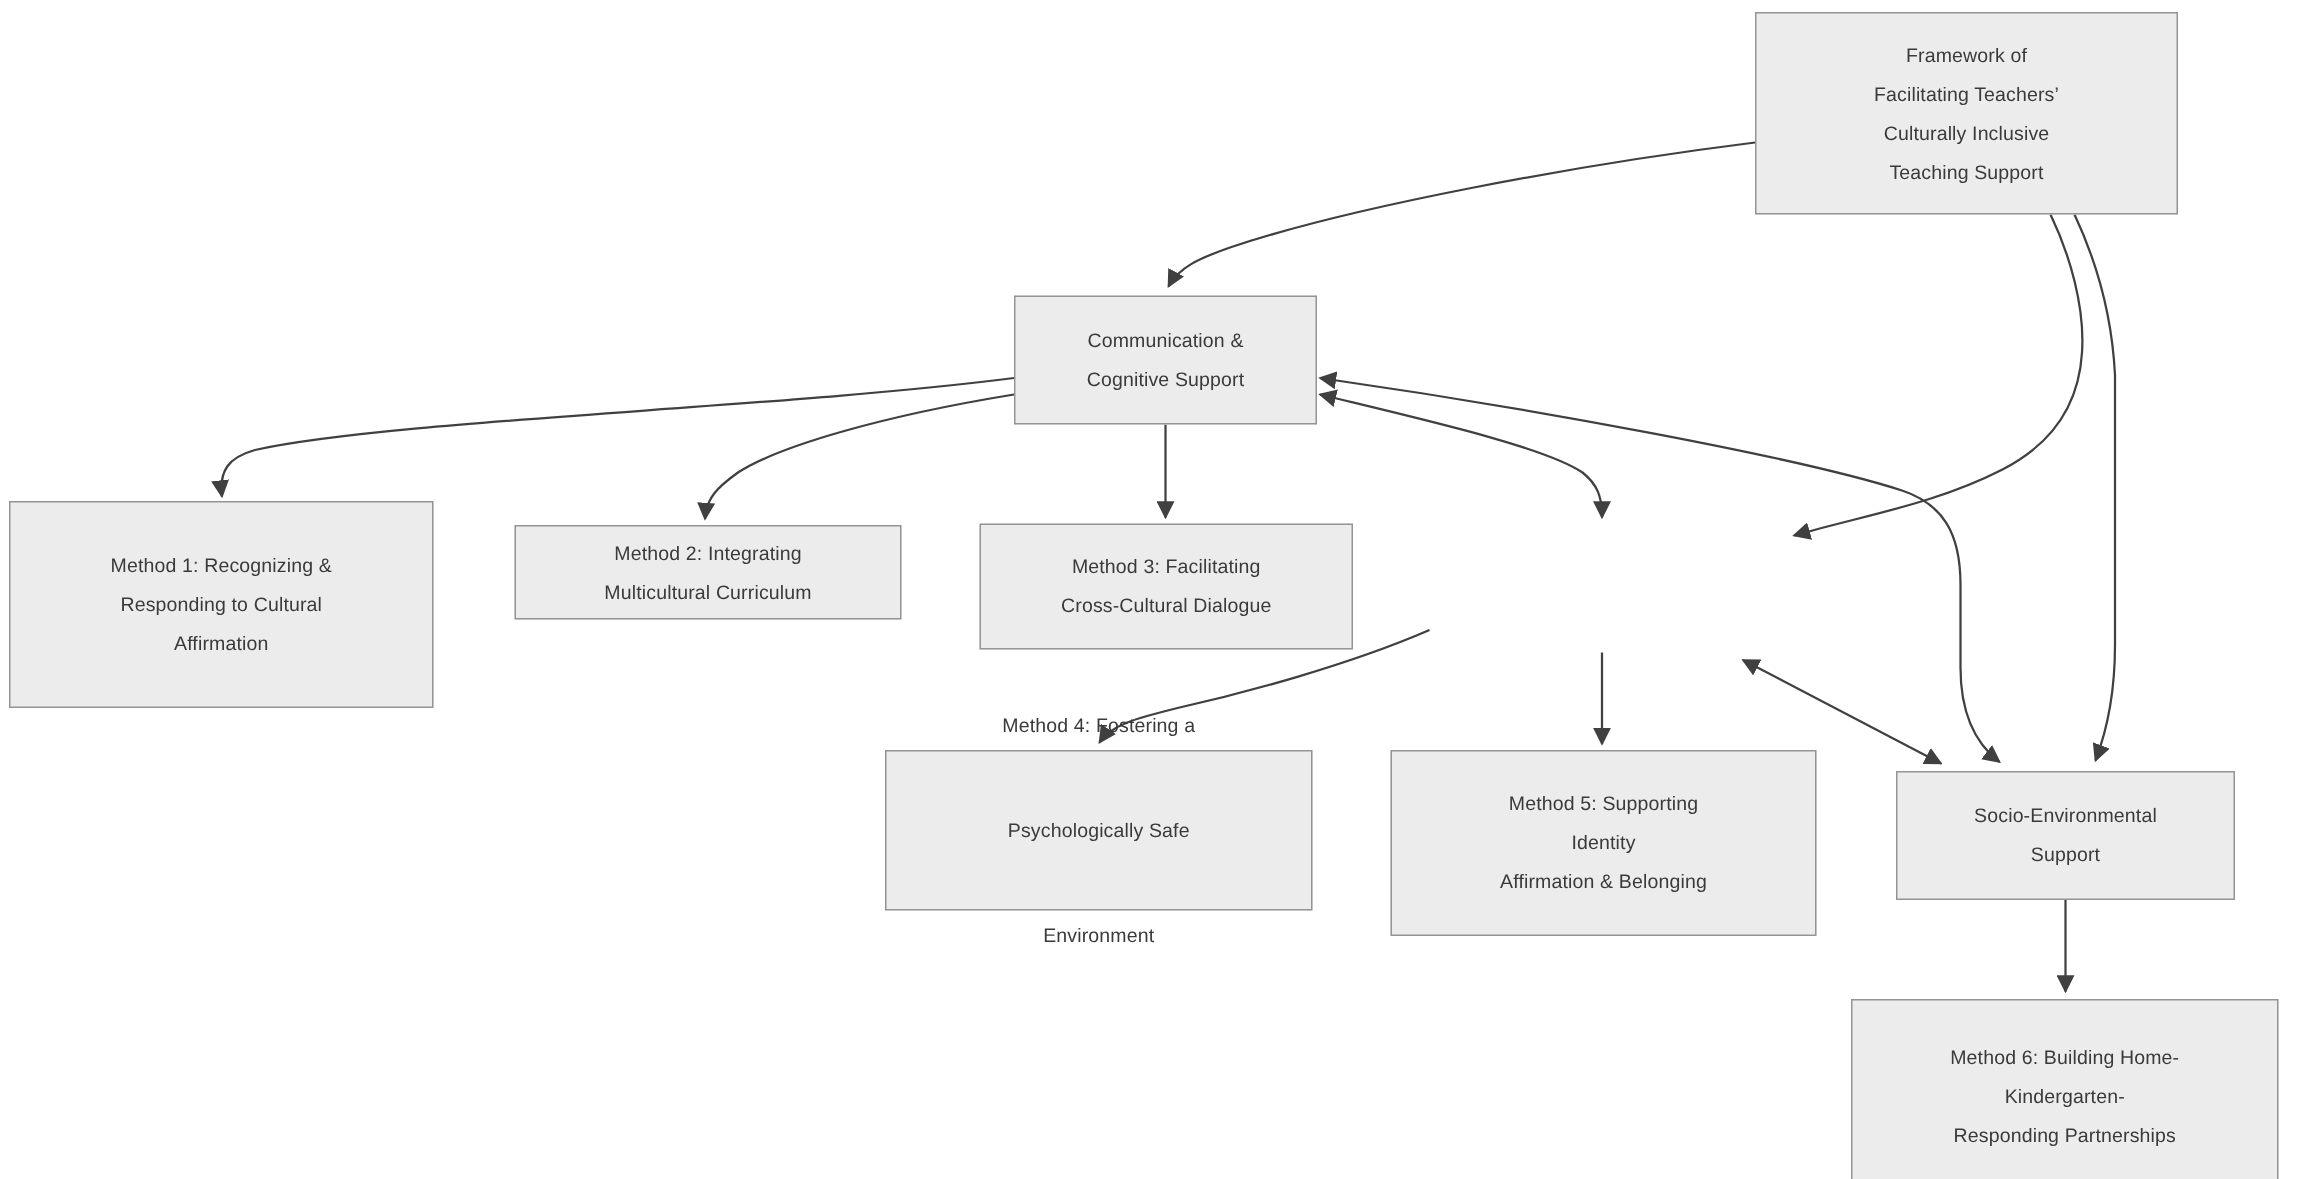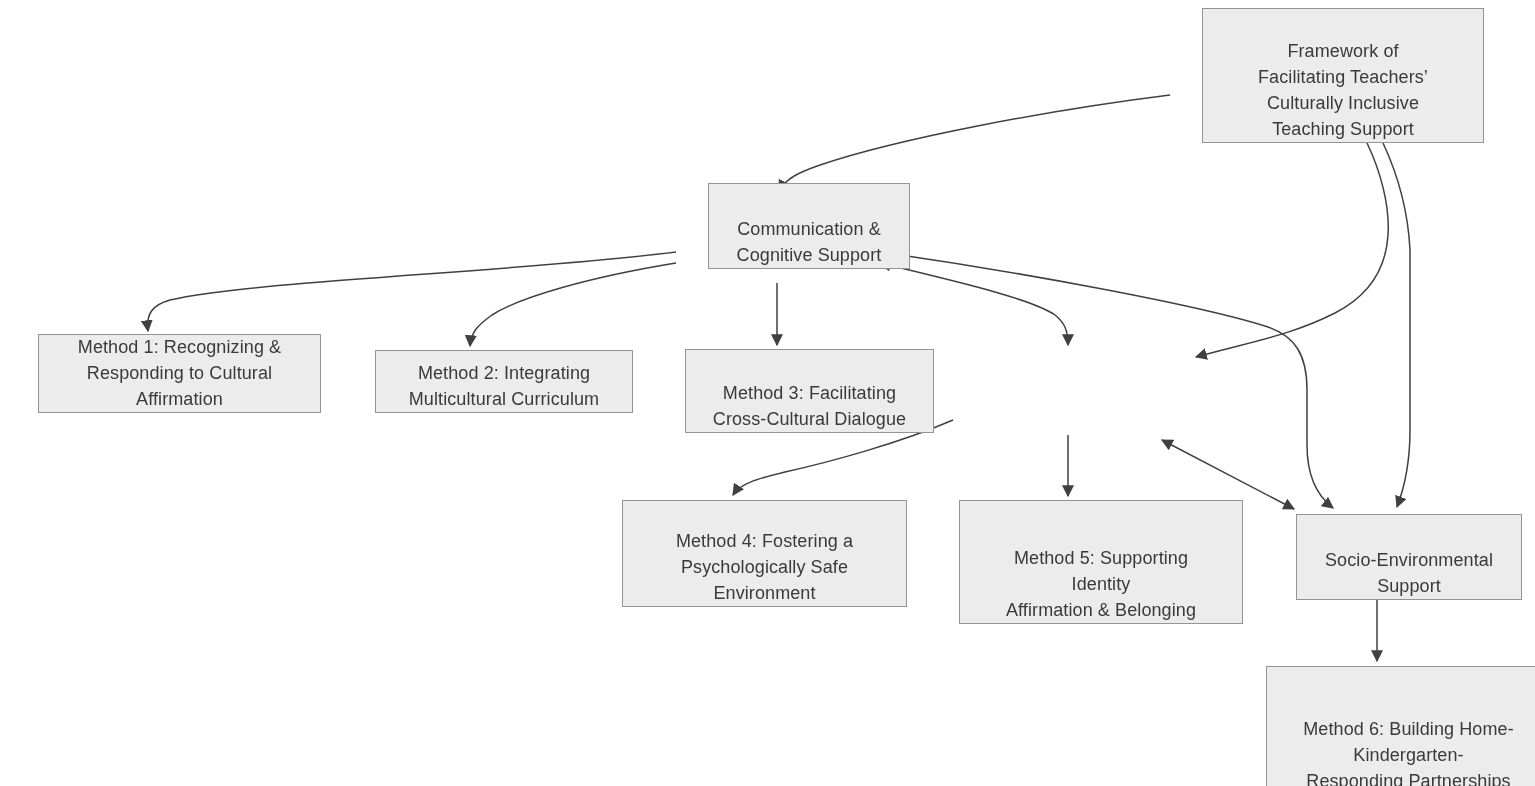--- a/index.html
+++ b/index.html
@@ -18,26 +18,25 @@
   }
   .node {
     position: absolute;
     box-sizing: border-box;
     background: var(--node-fill, #ececec);
     border: 1px solid var(--node-border, #949494);
     color: var(--text, #3a3a3a);
     display: flex;
     flex-direction: column;
     align-items: center;
-    justify-content: flex-end;
+    justify-content: center;
     text-align: center;
-    font-size: 18px;
+    font-size: 13px;
     line-height: 26px;
     letter-spacing: 0.1px;
-    margin-left: 32px;
   }
   .node span { display: block; white-space: nowrap; }
 </style>
 </head>
 <body>
 
 <div class="canvas" style="--bg: #ffffff; --node-fill: #ececec; --node-border: #949494; --text: #3a3a3a;">
 
   <svg class="edge-layer" viewBox="0 0 1535 786" xmlns="http://www.w3.org/2000/svg">
     <defs>
@@ -61,43 +60,43 @@
       </g>
   </svg>
 
   <div class="node" style="left: 1170px; top: 8px; width: 282px; height: 135px;">
     <span>Framework of</span>
     <span>Facilitating Teachers’</span>
     <span>Culturally Inclusive</span>
     <span>Teaching Support</span>
   </div>
 
-  <div class="node" style="left: 676px; top: 183px; width: 202px; height: 86px;">
+  <div class="node" style="left: 676px; top: 197px; width: 202px; height: 86px;">
     <span>Communication &amp;</span>
     <span>Cognitive Support</span>
   </div>
 
-  <div class="node" style="left: 6px; top: 334px; width: 283px; height: 79px;">
+  <div class="node" style="left: 6px; top: 334px; width: 283px; height: 138px;">
     <span>Method 1: Recognizing &amp;</span>
     <span>Responding to Cultural</span>
     <span>Affirmation</span>
   </div>
 
   <div class="node" style="left: 343px; top: 350px; width: 258px; height: 63px;">
     <span>Method 2: Integrating</span>
     <span>Multicultural Curriculum</span>
   </div>
 
   <div class="node" style="left: 653px; top: 349px; width: 249px; height: 84px;">
     <span>Method 3: Facilitating</span>
     <span>Cross-Cultural Dialogue</span>
   </div>
 
 
-  <div class="node" style="left: 590px; top: 500px; width: 285px; height: 107px;">
+  <div class="node" style="left: 590px; top: 500px; width: 285px; height: 107px; gap: 44px;">
     <span>Method 4: Fostering a</span>
     <span>Psychologically Safe</span>
     <span>Environment</span>
   </div>
 
   <div class="node" style="left: 927px; top: 500px; width: 284px; height: 124px;">
     <span>Method 5: Supporting</span>
     <span>Identity</span>
     <span>Affirmation &amp; Belonging</span>
   </div>

